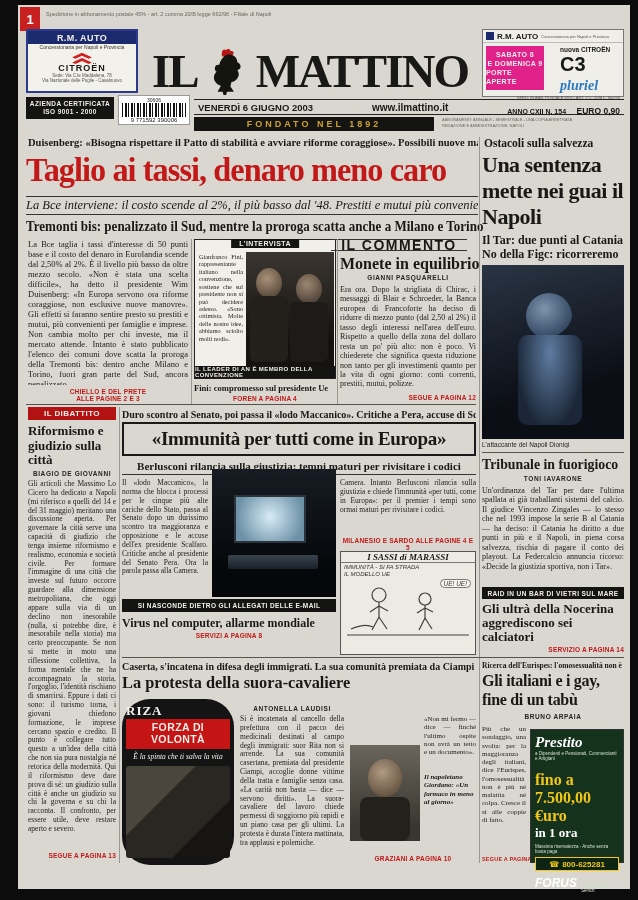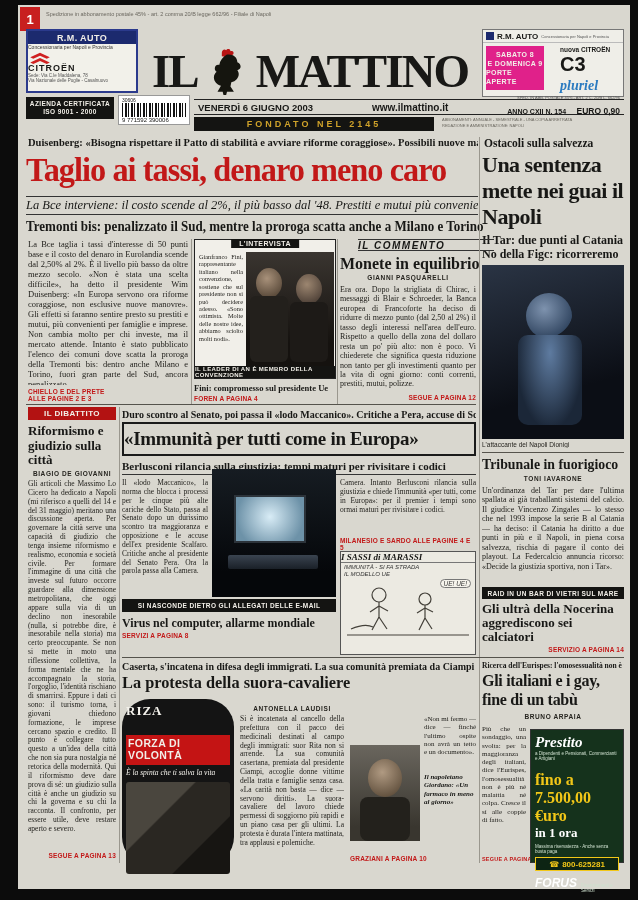--- a/index.html
+++ b/index.html
@@ -4,21 +4,21 @@
 <style>
   * { box-sizing: border-box; margin: 0; padding: 0; }
   html,body { width:638px; height:900px; }
   body { background:#0c0c0c; position:relative; overflow:hidden;
          font-family:"Liberation Serif", serif; color:#181816; }
   .abs { position:absolute; }
   .page { position:absolute; left:18px; top:5px; width:612px; height:884px;
           background:#d9d7cf; }
   .sans { font-family:"Liberation Sans", sans-serif; }
   .b { font-weight:bold; } .i { font-style:italic; }
-  .ctr { text-align:left; } .rgt { text-align:right; }
+  .ctr { text-align:center; } .rgt { text-align:right; }
   .just { text-align:justify; }
   .clip { overflow:hidden; }
   .nw { white-space:nowrap; }
   .red { color:#c21818; }
   .redline { font-family:"Liberation Sans",sans-serif; font-weight:bold;
              font-size:6.5px; color:#c21818; letter-spacing:.2px; }
   .band { background:#141412; color:#f2efe8; font-family:"Liberation Sans",sans-serif;
           font-weight:bold; display:flex; align-items:center; justify-content:center;
           letter-spacing:.4px; }
   .photo { background:linear-gradient(160deg,#32302c,#12100e 75%); position:absolute; overflow:hidden; }
@@ -94,21 +94,21 @@
 
   <div class="abs sans" style="left:176px;top:94px;width:430px;height:16px;border-top:1px solid #222;border-bottom:1px solid #222;display:flex;align-items:center;justify-content:space-between;padding:0 4px;">
     <span class="b nw" style="font-size:9.5px;">VENERDÌ 6 GIUGNO 2003</span>
     <span class="b nw" style="font-size:10px;">www.ilmattino.it</span>
     <span style="display:flex;flex-direction:column;align-items:flex-end;line-height:1.1;">
       <span class="nw clip" style="font-size:4px;color:#555;max-width:150px;">SPED. IN ABB. POSTALE 45% - ART. 2 C. 20/B L. 662/96</span>
       <span class="nw"><b style="font-size:7px;">ANNO CXII N. 154</b>
       <b style="font-size:8.5px;margin-left:6px;">EURO 0,90</b></span>
     </span>
   </div>
-  <div class="abs band" style="left:176px;top:112px;width:240px;height:14px;font-size:9px;letter-spacing:3px;color:#cfa22a;">FONDATO NEL 2145</div>
+  <div class="abs band" style="left:176px;top:112px;width:240px;height:14px;font-size:9px;letter-spacing:3px;color:#cfa22a;">FONDATO NEL 1892</div>
   <div class="abs sans clip" style="left:424px;top:112px;width:182px;height:14px;font-size:4px;color:#6a675f;line-height:1.5;">
     <div>ABBONAMENTI: ANNUALE - SEMESTRALE - UNA COPIA ARRETRATA</div>
     <div>REDAZIONE E AMMINISTRAZIONE: NAPOLI</div>
   </div>
 
   <div class="abs b clip nw" style="left:10px;top:132px;width:450px;height:12px;font-size:10.5px;">Duisenberg: «Bisogna rispettare il Patto di stabilità e avviare riforme coraggiose». Possibili nuove manovre</div>
   <div class="abs b red nw" style="left:8px;top:143px;width:452px;height:46px;font-size:34px;letter-spacing:-1px;transform:scaleX(.95);transform-origin:left;line-height:44px;">Taglio ai tassi, denaro meno caro</div>
   <div class="abs i clip nw" style="left:8px;top:191px;width:452px;height:19px;border-top:1px solid #333;border-bottom:1px solid #333;font-size:12.5px;line-height:17px;">La Bce interviene: il costo scende al 2%, il più basso dal '48. Prestiti e mutui più convenienti</div>
   <div class="abs b nw" style="left:8px;top:212px;width:452px;height:20px;font-size:14px;line-height:20px;transform:scaleX(.93);transform-origin:left;">Tremonti bis: penalizzato il Sud, mentre la proroga scatta anche a Milano e Torino</div>
   <div class="abs just clip body-txt" style="left:10px;top:234px;width:160px;height:146px;font-size:8.5px;"><span class="drop"></span><span>La Bce taglia i tassi d'interesse di 50 punti base e il costo del denaro in Eurolandia scende dal 2,50% al 2%. È il livello più basso da oltre mezzo secolo. «Non è stata una scelta difficile», ha detto il presidente Wim Duisenberg: «In Europa servono ora riforme coraggiose, non esclusive nuove manovre». Gli effetti si faranno sentire presto su prestiti e mutui, più convenienti per famiglie e imprese. Non cambia molto per chi investe, ma il mercato attende. Intanto è stato pubblicato l'elenco dei comuni dove scatta la proroga della Tremonti bis: dentro anche Milano e Torino, fuori gran parte del Sud, ancora penalizzato.</span></div>
@@ -142,21 +142,21 @@
       <div style="position:absolute;left:10px;top:16px;width:26px;height:30px;border-radius:50%;background:radial-gradient(circle at 42% 35%,#a8917a,#5c4c3c 75%);"></div>
       <div style="position:absolute;left:50px;top:22px;width:26px;height:30px;border-radius:50%;background:radial-gradient(circle at 42% 35%,#9c8670,#52443a 75%);"></div>
       <div style="position:absolute;left:4px;top:44px;width:38px;height:66px;background:#23201c;border-radius:6px;"></div>
       <div style="position:absolute;left:44px;top:50px;width:38px;height:60px;background:#1d1a17;border-radius:6px;"></div>
     </div>
     <div class="band" style="position:absolute;left:0;bottom:0;width:100%;height:12px;font-size:6px;">IL LEADER DI AN È MEMBRO DELLA CONVENZIONE</div>
   </div>
   <div class="abs b nw" style="left:176px;top:378px;width:142px;font-size:9px;transform:scaleX(.95);transform-origin:left;">Fini: compromesso sul presidente Ue</div>
   <div class="abs redline ctr" style="left:176px;top:390px;width:142px;">FOREN A PAGINA 4</div>
 
-  <div class="abs sans b ctr" style="left:340px;top:234px;width:136px;height:12px;font-size:10px;letter-spacing:1.5px;border-top:1px solid #333;border-bottom:1px solid #333;line-height:11px;font-style:italic;">IL COMMENTO</div>
+  <div class="abs sans b ctr" style="left:313px;top:234px;width:136px;height:12px;font-size:14px;letter-spacing:1.5px;border-top:1px solid #333;border-bottom:1px solid #333;line-height:11px;">IL COMMENTO</div>
   <div class="abs b nw" style="left:322px;top:250px;width:136px;font-size:16px;">Monete in equilibrio</div>
   <div class="abs byline" style="left:322px;top:269px;width:136px;">GIANNI PASQUARELLI</div>
   <div class="abs just clip body-txt" style="left:322px;top:280px;width:136px;height:106px;font-size:8px;"><span class="drop" style="font-size:20px;line-height:17px;"></span><span>Era ora. Dopo la strigliata di Chirac, i messaggi di Blair e Schroeder, la Banca europea di Francoforte ha deciso di ridurre di mezzo punto (dal 2,50 al 2%) il tasso degli interessi nell'area dell'euro. Rispetto a quello della zona del dollaro resta un po' più alto: non è poco. Vi chiederete che significa questa riduzione non tanto per gli investimenti quanto per la vita di ogni giorno: conti correnti, prestiti, mutui, polizze.</span></div>
   <div class="abs redline rgt" style="left:322px;top:389px;width:136px;">SEGUE A PAGINA 12</div>
 
   <div class="vline" style="left:173px;top:234px;height:166px;"></div>
   <div class="vline" style="left:319px;top:234px;height:166px;"></div>
   <div class="vline" style="left:461px;top:132px;height:726px;"></div>
   <div class="vline" style="left:101px;top:402px;height:456px;"></div>
   <div class="hline" style="left:8px;top:399px;width:450px;"></div>
@@ -200,21 +200,21 @@
   </div>
 
   <div class="abs band" style="left:104px;top:594px;width:214px;height:13px;font-size:6.5px;">SI NASCONDE DIETRO GLI ALLEGATI DELLE E-MAIL</div>
   <div class="abs b nw" style="left:104px;top:610px;width:214px;font-size:13px;transform:scaleX(.92);transform-origin:left;">Virus nel computer, allarme mondiale</div>
   <div class="abs redline ctr" style="left:104px;top:627px;width:214px;">SERVIZI A PAGINA 8</div>
 
   <div class="abs b nw clip" style="left:104px;top:656px;width:354px;height:12px;font-size:10px;">Caserta, s'incatena in difesa degli immigrati. La sua comunità premiata da Ciampi</div>
   <div class="abs b nw" style="left:104px;top:668px;width:262px;font-size:17px;transform:scaleX(.96);transform-origin:left;">La protesta della suora-cavaliere</div>
   <div class="abs" style="left:104px;top:694px;width:112px;height:166px;background:#141414;color:#f4f2ec;padding:4px;border-radius:28px;">
     <div class="b" style="font-size:13px;letter-spacing:1px;">RIZA</div>
-    <div class="band ctr" style="background:#c41414;height:30px;font-size:10.5px;line-height:1.1;margin-top:16px;padding:14px 2px;">FORZA DI VOLONTÀ</div>
+    <div class="band ctr" style="background:#c41414;height:30px;font-size:10.5px;line-height:1.1;margin-top:0;padding:14px 2px;">FORZA DI VOLONTÀ</div>
     <div class="i ctr" style="font-size:7.5px;margin-top:3px;">È la spinta che ti salva la vita</div>
     <div style="margin-top:5px;height:92px;background:linear-gradient(135deg,#4a463e 0 35%,#2a2722 36% 70%,#171512 71%);border-radius:3px;"></div>
   </div>
   <div class="abs byline" style="left:222px;top:700px;width:104px;">ANTONELLA LAUDISI</div>
   <div class="abs just clip body-txt" style="left:222px;top:710px;width:104px;height:148px;font-size:7.5px;"><span class="drop" style="font-size:18px;line-height:15px;"></span><span>Si è incatenata al cancello della prefettura con il pacco dei medicinali destinati al campo degli immigrati: suor Rita non si arrende. La sua comunità casertana, premiata dal presidente Ciampi, accoglie donne vittime della tratta e famiglie senza casa. «La carità non basta — dice — servono diritti». La suora-cavaliere del lavoro chiede permessi di soggiorno più rapidi e un piano casa per gli ultimi. La protesta è durata l'intera mattinata, tra applausi e polemiche.</span></div>
   <div class="photo" style="left:332px;top:740px;width:70px;height:96px;background:linear-gradient(#6a665e,#39362f 85%);">
     <div style="position:absolute;left:18px;top:14px;width:34px;height:38px;border-radius:50%;background:radial-gradient(circle at 42% 35%,#b09a82,#63523f 78%);"></div>
     <div style="position:absolute;left:10px;top:52px;width:50px;height:44px;background:#23211c;border-radius:8px;"></div>
   </div>
   <div class="abs just clip body-txt" style="left:406px;top:710px;width:52px;height:72px;font-size:7px;">«Non mi fermo — dice — finché l'ultimo ospite non avrà un tetto e un documento».</div>

